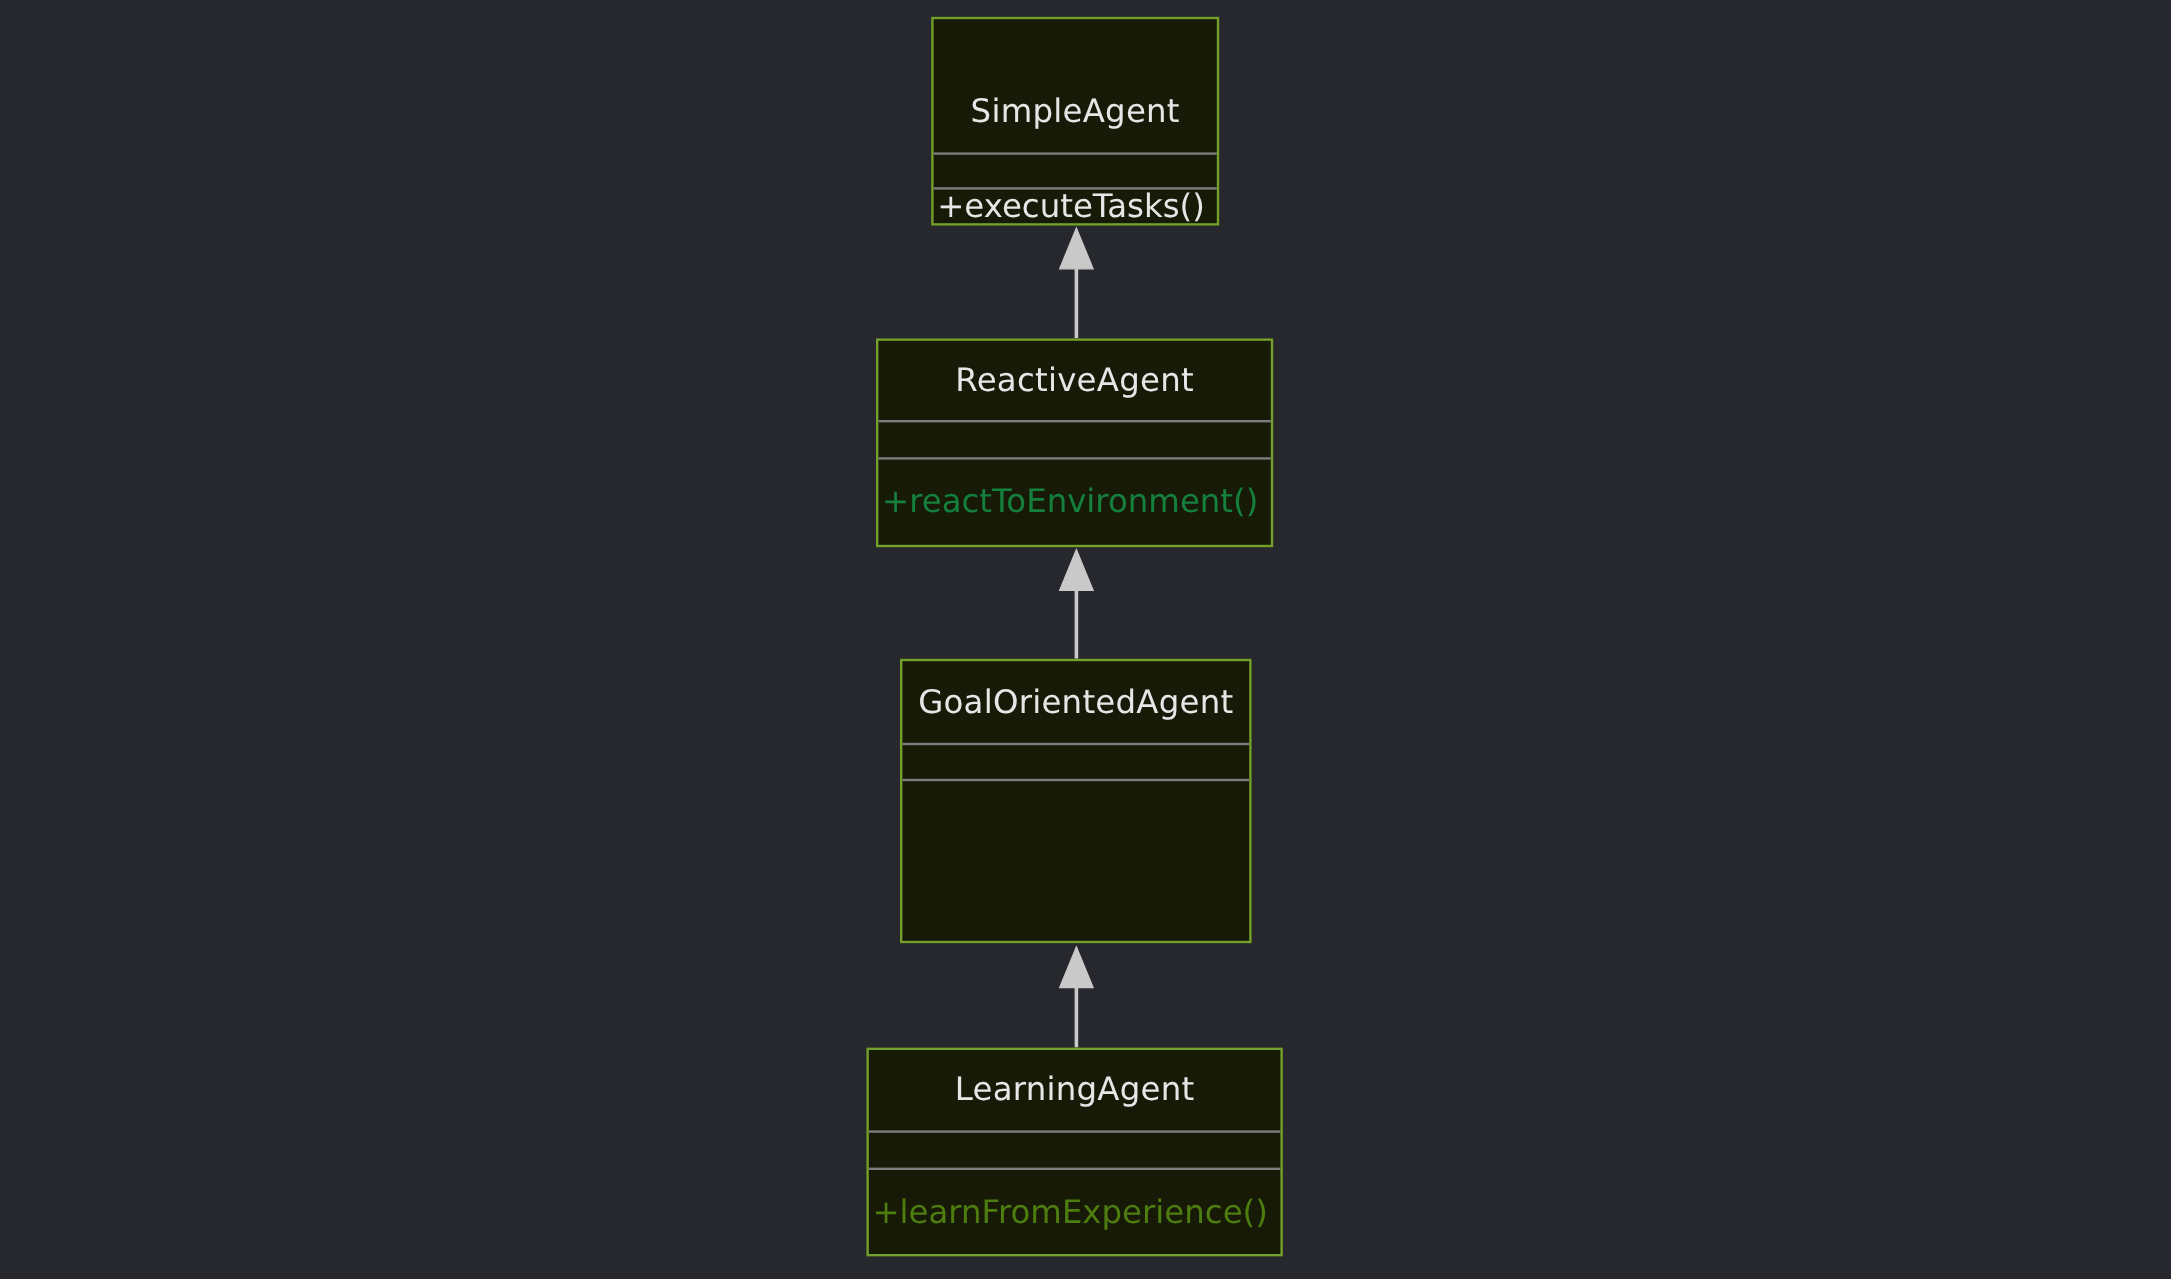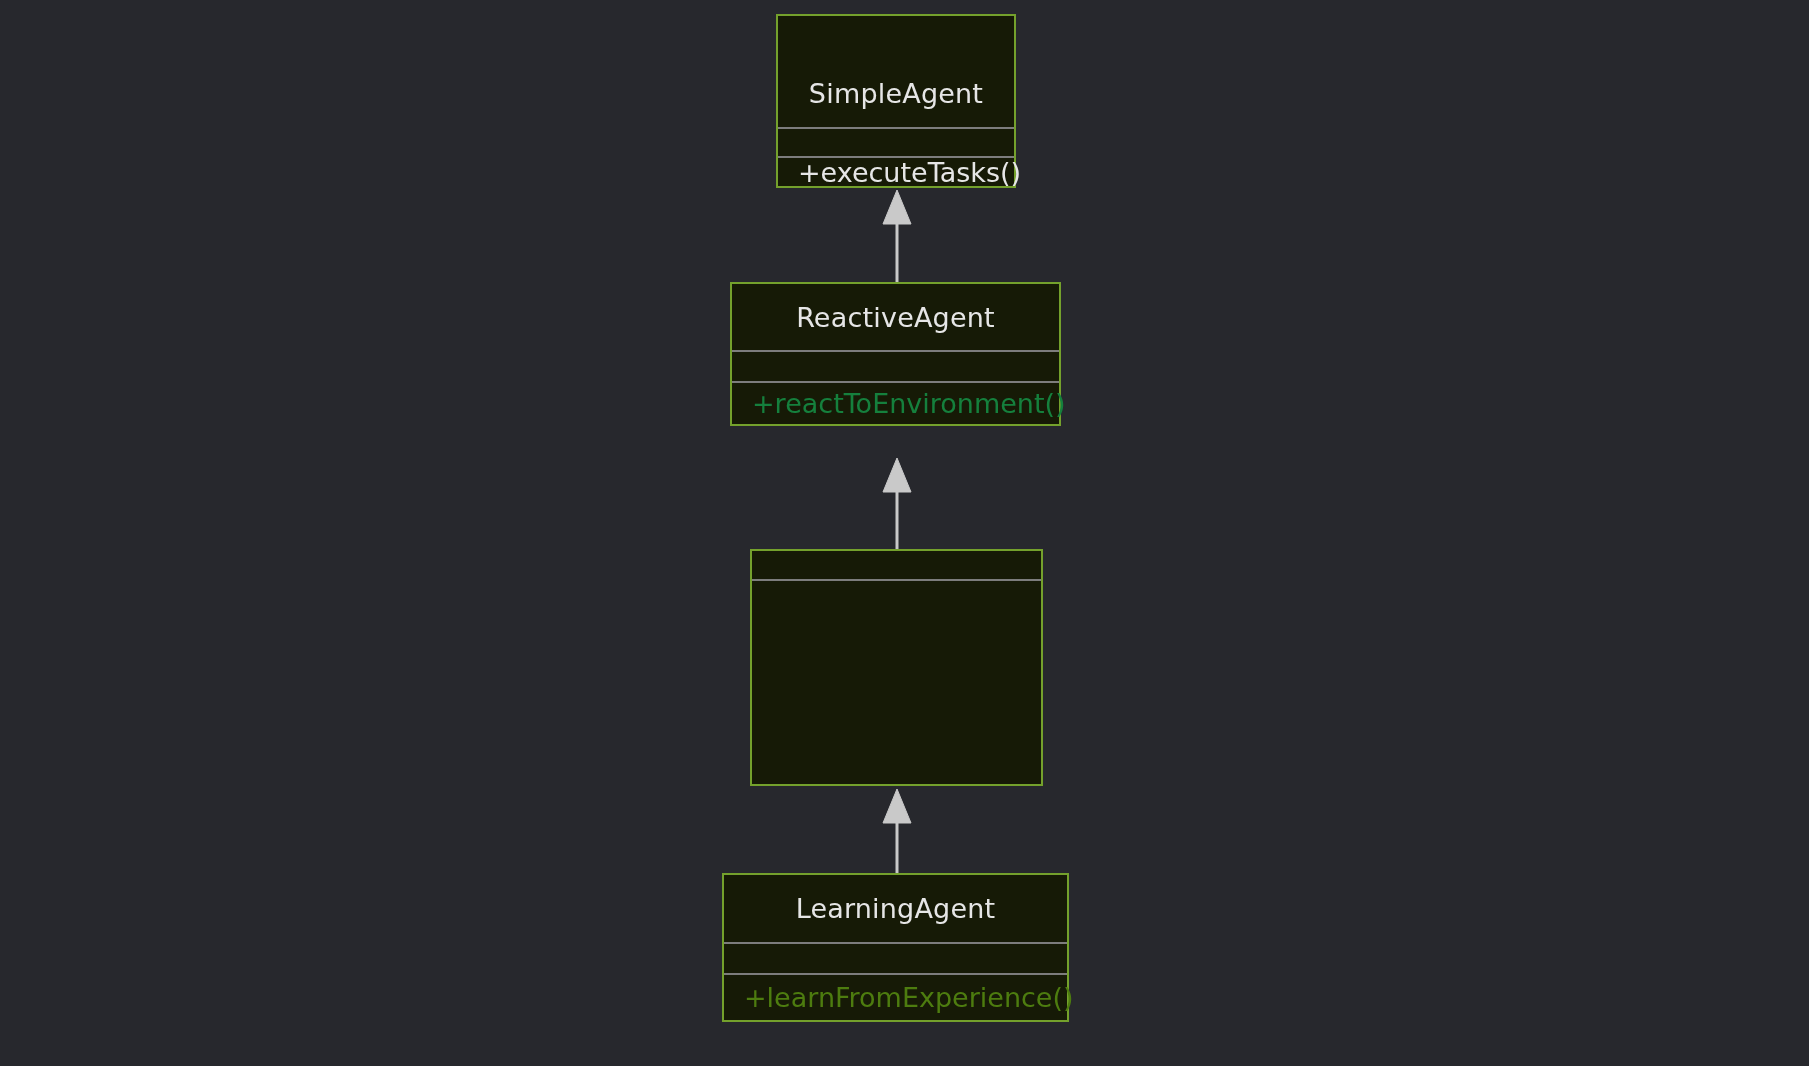--- a/index.html
+++ b/index.html
@@ -49,21 +49,21 @@
   }
   .uml-attrs-row {
     box-sizing: border-box;
     border-bottom: 2px solid #7d7d7d;
   }
   .uml-methods-row {
     box-sizing: border-box;
     display: flex;
     flex-direction: column;
     justify-content: center;
-    padding-left: 20px;
+    padding-left: 3px;
   }
   .uml-method {
     color: #e6e6e6;
     font-size: 27px;
     font-weight: 400;
     line-height: 1.0;
     white-space: nowrap;
   }
   .uml-method + .uml-method {
     margin-top: 22px;
@@ -87,30 +87,31 @@
         <polygon points="897,789 883,823 911,823" fill="#c9c9c9" stroke="#c9c9c9" stroke-width="1"></polygon>
       </g>
     </svg>
 <div class="uml-class" style="left: 776px; top: 14px; width: 240px; height: 174px; background: rgb(22, 26, 6); border-color: rgb(116, 161, 44);">
       <div class="uml-title-row" style="height: 70px; flex: 0 0 70px; color: rgb(230, 230, 230); border-bottom-color: rgb(125, 125, 125); margin-top: 43px;">SimpleAgent</div>
       <div class="uml-attrs-row" style="height: 29px; flex: 0 0 29px; border-bottom-color: rgb(125, 125, 125);"></div>
       <div class="uml-methods-row" style="flex: 1 1 auto;">
         <div class="uml-method" style="color: rgb(230, 230, 230);">+executeTasks()</div>
       </div>
     </div>
-    <div class="uml-class" style="left: 730px; top: 282px; width: 331px; height: 144px; background: rgb(22, 26, 6); border-color: rgb(116, 161, 44);">
+    <div class="uml-class" style="left: 730px; top: 282px; width: 331px; height: 174px; background: rgb(22, 26, 6); border-color: rgb(116, 161, 44);">
       <div class="uml-title-row" style="height: 68px; flex: 0 0 68px; color: rgb(230, 230, 230); border-bottom-color: rgb(125, 125, 125);">ReactiveAgent</div>
       <div class="uml-attrs-row" style="height: 31px; flex: 0 0 31px; border-bottom-color: rgb(125, 125, 125);"></div>
       <div class="uml-methods-row" style="flex: 1 1 auto;">
         <div class="uml-method" style="color: #15803d;">+reactToEnvironment()</div>
       </div>
     </div>
     <div class="uml-class" style="left: 750px; top: 549px; width: 293px; height: 237px; background: rgb(22, 26, 6); border-color: rgb(116, 161, 44);">
+      <div class="uml-title-row" style="height: 70px; flex: 0 0 70px; color: rgb(230, 230, 230); border-bottom-color: rgb(125, 125, 125);">GoalOrientedAgent</div>
       <div class="uml-attrs-row" style="height: 30px; flex: 0 0 30px; border-bottom-color: rgb(125, 125, 125);"></div>
     </div>
-    <div class="uml-class" style="left: 722px; top: 873px; width: 347px; height: 149px; background: rgb(22, 26, 6); border-color: rgb(116, 161, 44);">
+    <div class="uml-class" style="left: 722px; top: 873px; width: 347px; height: 174px; background: rgb(22, 26, 6); border-color: rgb(116, 161, 44);">
       <div class="uml-title-row" style="height: 69px; flex: 0 0 69px; color: rgb(230, 230, 230); border-bottom-color: rgb(125, 125, 125);">LearningAgent</div>
       <div class="uml-attrs-row" style="height: 31px; flex: 0 0 31px; border-bottom-color: rgb(125, 125, 125);"></div>
       <div class="uml-methods-row" style="flex: 1 1 auto;">
         <div class="uml-method" style="color: #4d7c0f;">+learnFromExperience()</div>
       </div>
     </div>
   </div>
 
 </body></html>

